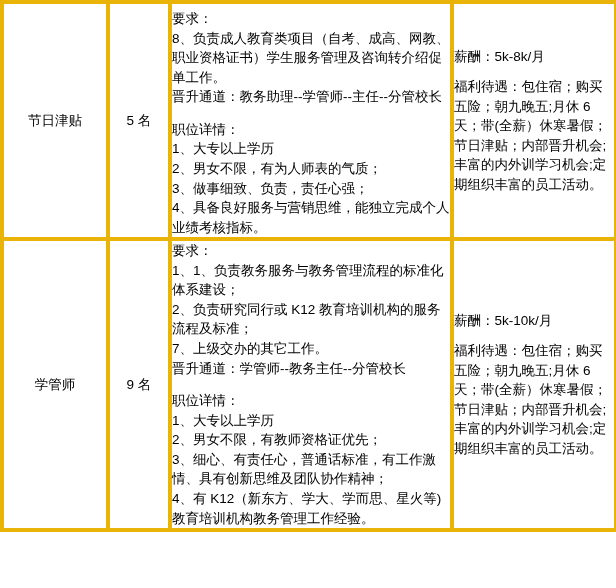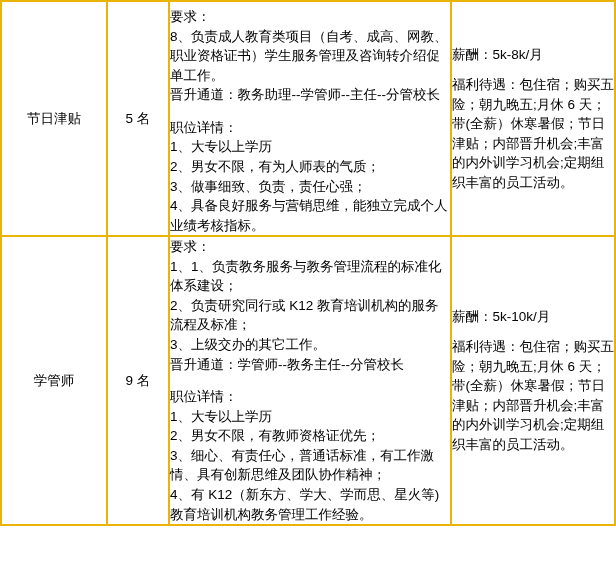--- a/index.html
+++ b/index.html
@@ -18,21 +18,21 @@
     width: 616px;
     height: 588px;
     box-sizing: border-box;
   }
   table.job-table {
     border-collapse: collapse;
     table-layout: fixed;
     width: 616px;
   }
   table.job-table td {
-    border: 2px solid #eab308;
+    border: 4px solid #eab308;
     vertical-align: middle;
     padding: 0;
     font-size: 13.5px;
     line-height: 1.45;
   }
   .col-title { width: 106px; }
   .col-count { width: 62px; }
   .col-desc  { width: 282px; }
   .col-pay   { width: 164px; }
 
@@ -112,21 +112,21 @@
         <td class="cell-center">
           <span class="title-text">学管师</span>
         </td>
         <td class="cell-center">
           <span>9 名</span>
         </td>
         <td class="cell-desc">
           <div class="desc-block">要求：</div>
           <div class="desc-block">1、1、负责教务服务与教务管理流程的标准化体系建设；
 2、负责研究同行或 K12 教育培训机构的服务流程及标准；
-3、上级交办的其它工作。</div>
+7、上级交办的其它工作。</div>
           <div class="bold-line">晋升通道：学管师--教务主任--分管校长</div>
           <div class="gap"></div>
           <div class="bold-line">职位详情：</div>
           <div class="desc-block">1、大专以上学历
 2、男女不限，有教师资格证优先；
 3、细心、有责任心，普通话标准，有工作激情、具有创新思维及团队协作精神；
 4、有 K12（新东方、学大、学而思、星火等)教育培训机构教务管理工作经验。</div>
         </td>
         <td class="cell-pay">
           <div class="pay-line">薪酬：5k-10k/月</div>

